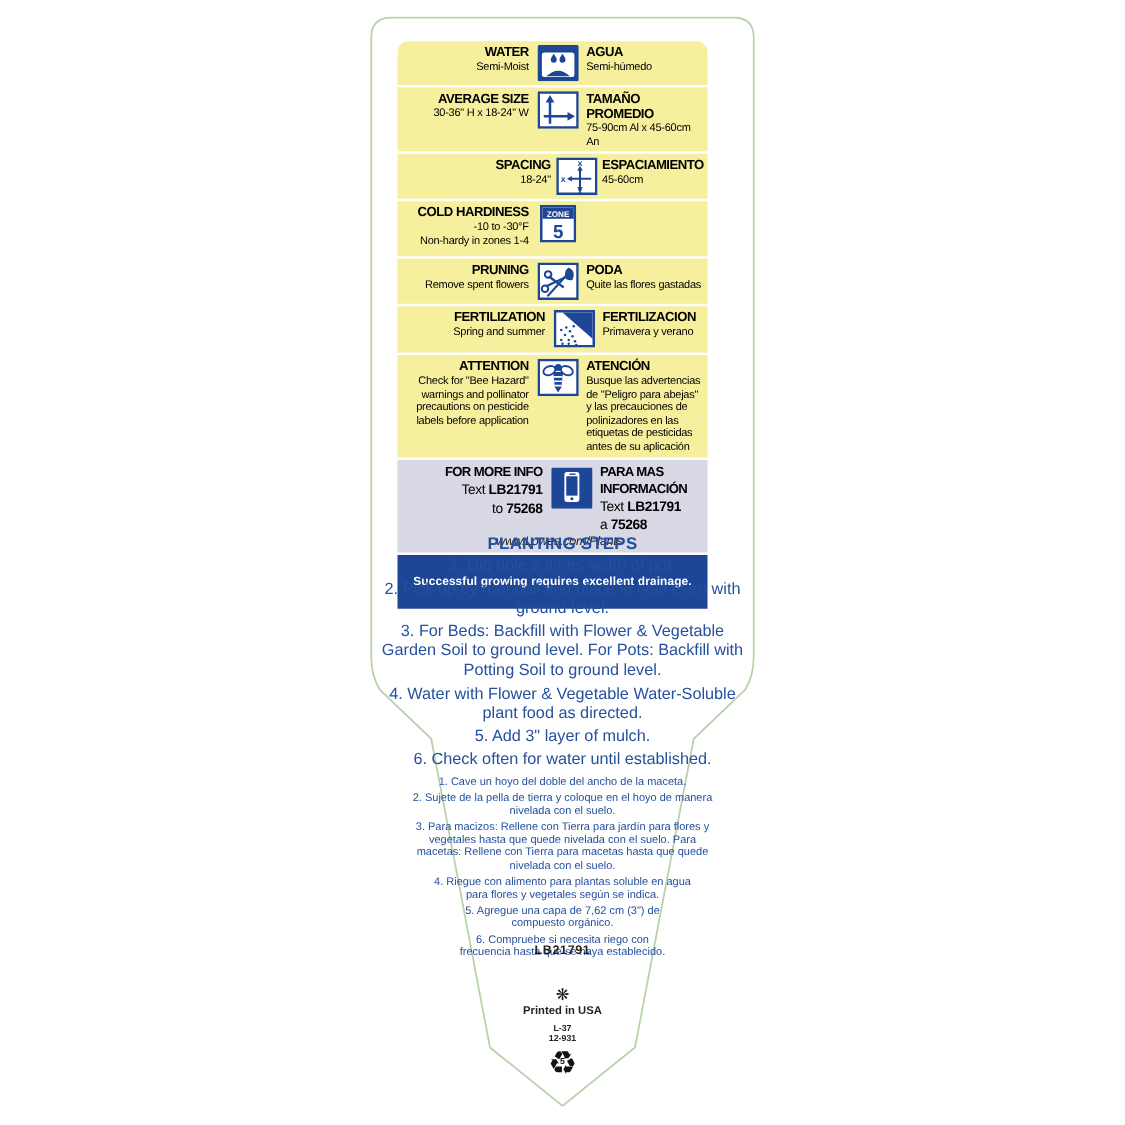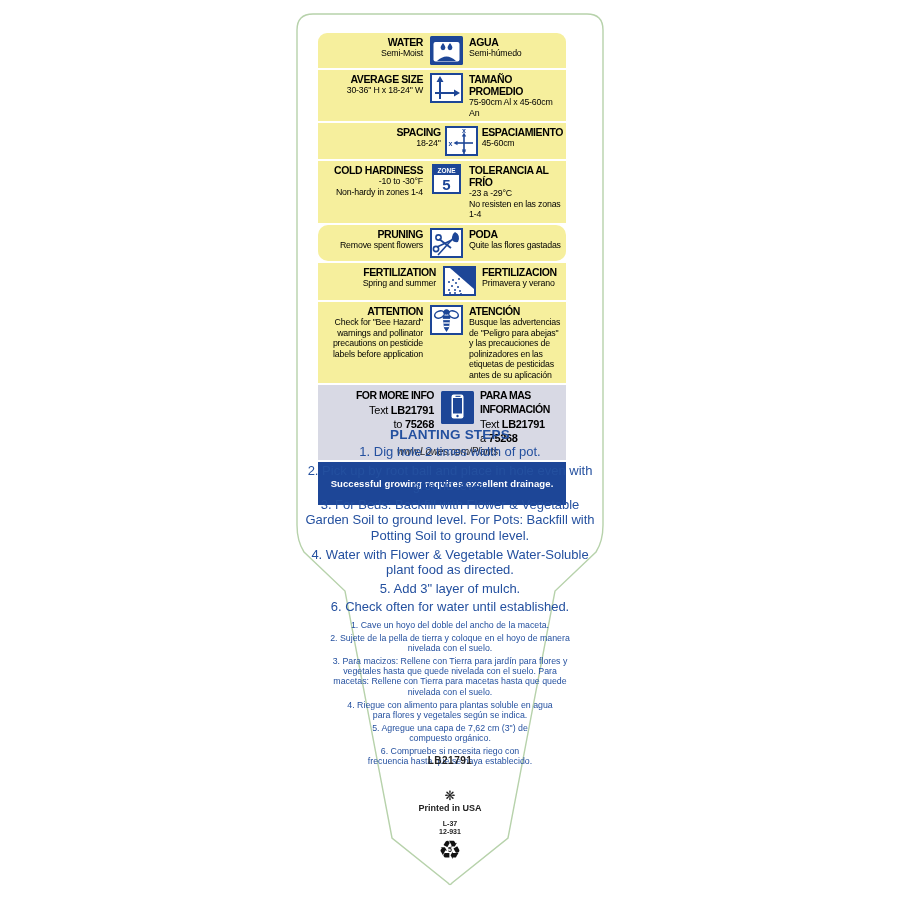--- a/index.html
+++ b/index.html
@@ -12,21 +12,21 @@
   
   .row{display:flex;background:#f6ef9d;margin-bottom:2px;padding:2px 3px 3px 3px;box-sizing:border-box;}
   .row.first{border-radius:9px 9px 0 0;}
   .cell-en{width:102px;text-align:right;padding-right:4px;padding-top:1px;}
   .cell-icon{width:38px;display:flex;align-items:flex-start;justify-content:center;padding-top:1px;}
   .cell-es{flex:1;text-align:left;padding-left:4px;padding-top:1px;}
   .lbl{font-weight:bold;font-size:10.5px;letter-spacing:-0.4px;line-height:1.15;color:#000;}
   .val{font-size:8.8px;line-height:1.2;color:#000;letter-spacing:-0.2px;}
   .note{font-size:8.8px;line-height:1.2;color:#000;letter-spacing:-0.2px;}
   .r-water{min-height:34px;} .r-size{min-height:35px;} .r-spacing{min-height:35px;padding-left:36px;}
-  .r-cold{min-height:44px;} .r-pruning{min-height:34px;border-radius:10px;} .r-fert{min-height:37px;padding-left:16px;}
+  .r-cold{min-height:44px;} .r-pruning{min-height:34px;} .r-fert{min-height:37px;padding-left:16px;}
   .r-attn{min-height:62px;}
 
   
   .more-info{background:#d8d9e4;padding:4px 3px 3px 14px;min-height:55px;}
   .mi-flex{display:flex;}
   .mi-en{width:102px;text-align:right;padding-right:4px;}
   .mi-icon{width:38px;display:flex;justify-content:center;align-items:flex-start;padding-top:2px;}
   .mi-es{flex:1;text-align:left;padding-left:4px;}
   .mi-lbl{font-weight:bold;font-size:10.5px;letter-spacing:-0.5px;line-height:1.3;color:#000;}
   .mi-line{font-size:11px;line-height:1.3;color:#000;letter-spacing:-0.3px;}
@@ -140,25 +140,20 @@
         <div class="val">-10 to -30°F</div>
         <div class="note">Non-hardy in zones 1-4</div>
       </div>
       <div class="cell-icon">
         <svg width="29" height="30" viewBox="0 0 29 30">
           <rect x="1" y="1" width="27" height="28" fill="#fff" stroke="#1d4697" stroke-width="2"></rect>
           <rect x="2" y="2" width="25" height="9" fill="#1d4697"></rect>
           <text x="14.5" y="9.3" font-size="6.5" font-weight="bold" fill="#ffffff" text-anchor="middle" font-family="Liberation Sans, sans-serif">ZONE</text>
           <text x="14.5" y="26" font-size="15" font-weight="bold" fill="#1d4697" text-anchor="middle" font-family="Liberation Sans, sans-serif">5</text>
         </svg>
-      </div>
-      <div class="cell-es">
-        <div class="lbl">TOLERANCIA AL FRÍO</div>
-        <div class="val">-23 a -29°C</div>
-        <div class="note">No resisten en las zonas 1-4</div>
       </div>
     </div>
 
     <div class="row r-pruning">
       <div class="cell-en">
         <div class="lbl">PRUNING</div>
         <div class="val">Remove spent flowers</div>
       </div>
       <div class="cell-icon">
         <svg width="33" height="30" viewBox="0 0 33 30">

